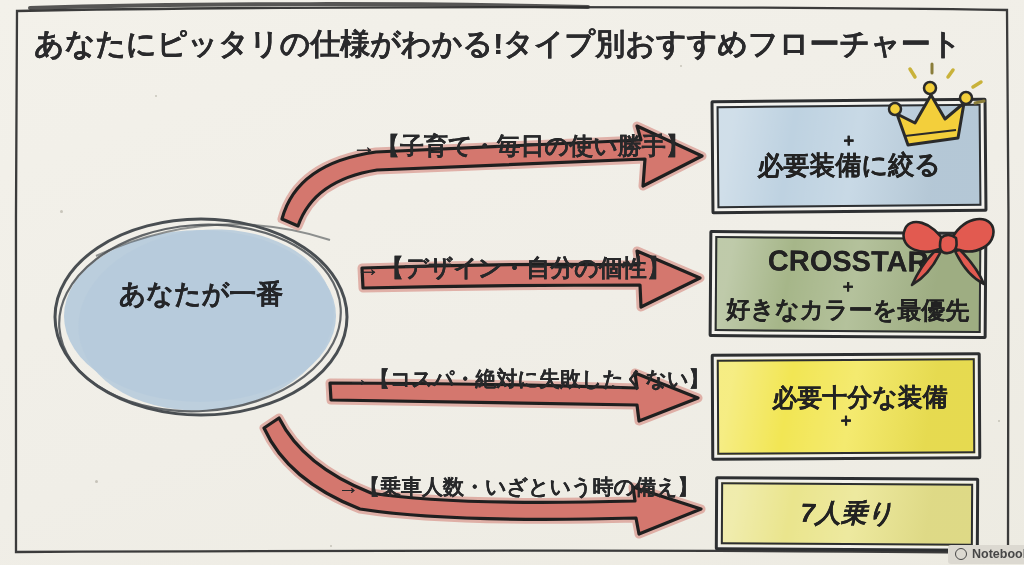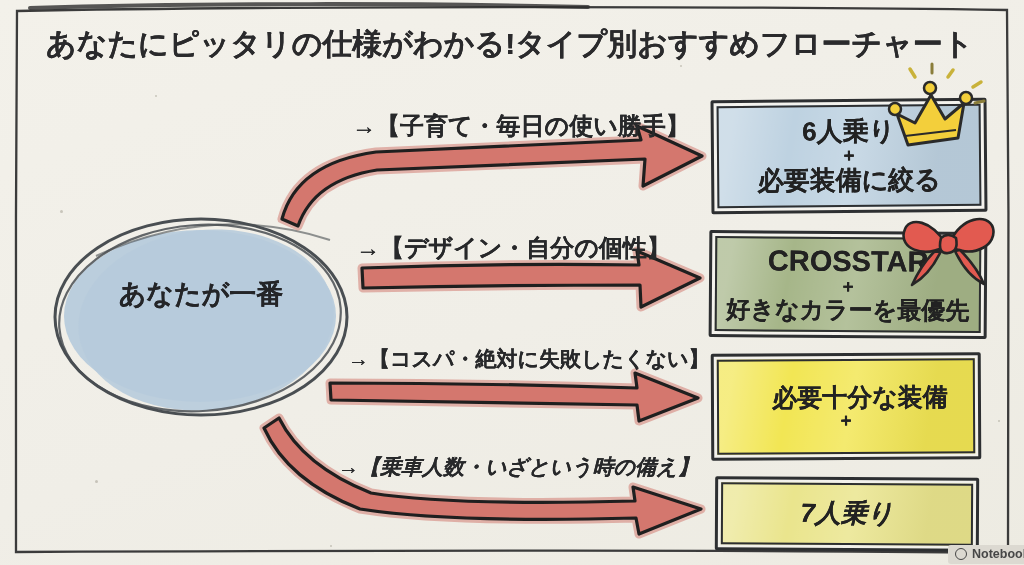--- a/index.html
+++ b/index.html
@@ -6,27 +6,27 @@
   #stage{
     position:relative;width:1024px;height:565px;overflow:hidden;
     background:linear-gradient(160deg,#f3f1ea 0%,#f0eee7 55%,#edebe2 100%);
     font-family:"Liberation Sans","DejaVu Sans",sans-serif;
     color:#2b2c2e;
   }
   svg{position:absolute;left:0;top:0;pointer-events:none;}
   #bg-layer{z-index:1;}
   #badge-layer{z-index:6;}
   .txt{position:absolute;font-weight:800;z-index:3;white-space:nowrap;}
-  #title{left:46px;top:24px;font-size:30px;letter-spacing:0px;color:#2a2a2c;
+  #title{left:34px;top:24px;font-size:30px;letter-spacing:0px;color:#2a2a2c;
          text-shadow:0 0 .5px #2a2a2c;}
-  .branch-label{color:#27282a;text-shadow:0 0 .4px #27282a;}
+  .branch-label{color:#27282a;text-shadow:0 0 .4px #27282a;margin-top:20px;}
   #label-1{left:352px;top:110px;font-size:24px;}
   #label-2{left:356px;top:232px;font-size:24px;}
   #label-3{left:348px;top:345px;font-size:21px;}
-  #label-4{left:338px;top:453px;font-size:21px;font-style:italic;}
+  #label-4{left:338px;top:453px;font-size:21px;}
   #oval-text{left:55px;top:276px;width:292px;text-align:center;font-size:27px;
              line-height:37px;z-index:3;position:absolute;font-weight:800;color:#242528;
              text-shadow:0 0 .5px #242528;}
   .box{position:absolute;z-index:4;border:3px solid #2d2f31;border-radius:2px;
        padding:3px;background:rgba(255,255,255,.25);}
   .box-inner{width:100%;height:100%;box-sizing:border-box;border:2px solid #2d2f31;
        display:flex;flex-direction:column;align-items:center;justify-content:center;
        text-align:center;font-weight:800;color:#222;
        background:
          linear-gradient(100deg,rgba(255,255,255,.28) 6%,rgba(255,255,255,0) 28%,
@@ -104,21 +104,20 @@
   <div id="label-2" class="txt branch-label">→【デザイン・自分の個性】</div>
   <div id="label-3" class="txt branch-label">→【コスパ・絶対に失敗したくない】</div>
   <div id="label-4" class="txt branch-label">→【乗車人数・いざという時の備え】</div>
 
   <div id="oval-text">
     <div>あなたが一番</div>
   </div>
 
   <div id="box-1" class="box">
     <div class="box-inner">
-      <div class="box-line l1">6人乗り</div>
       <div class="box-plus l2">+</div>
       <div class="box-line l3">必要装備に絞る</div>
     </div>
   </div>
   <div id="box-2" class="box">
     <div class="box-inner">
       <div class="box-line l1">CROSSTAR</div>
       <div class="box-plus l2">+</div>
       <div class="box-line l3">好きなカラーを最優先</div>
     </div>

